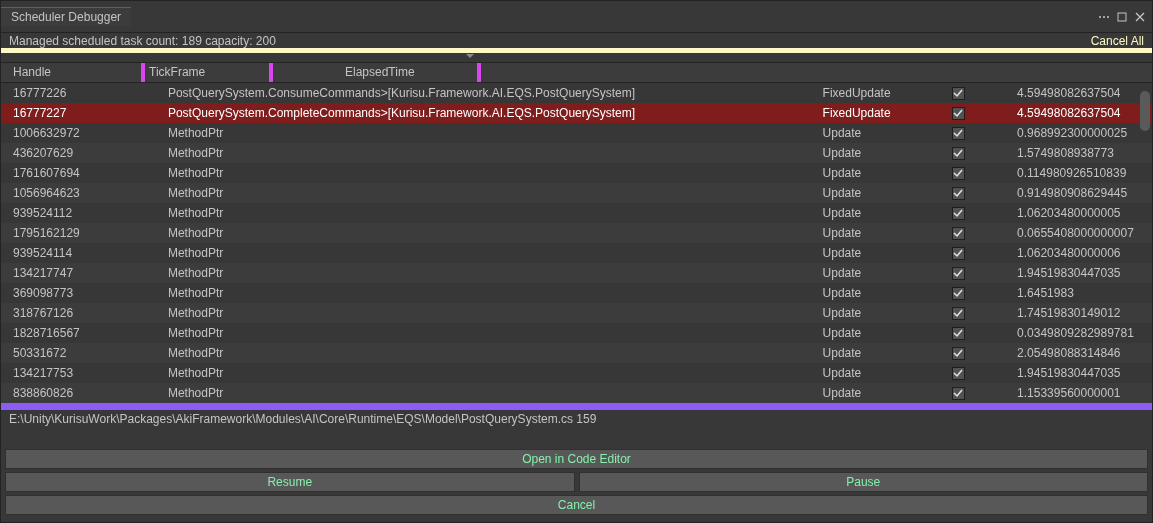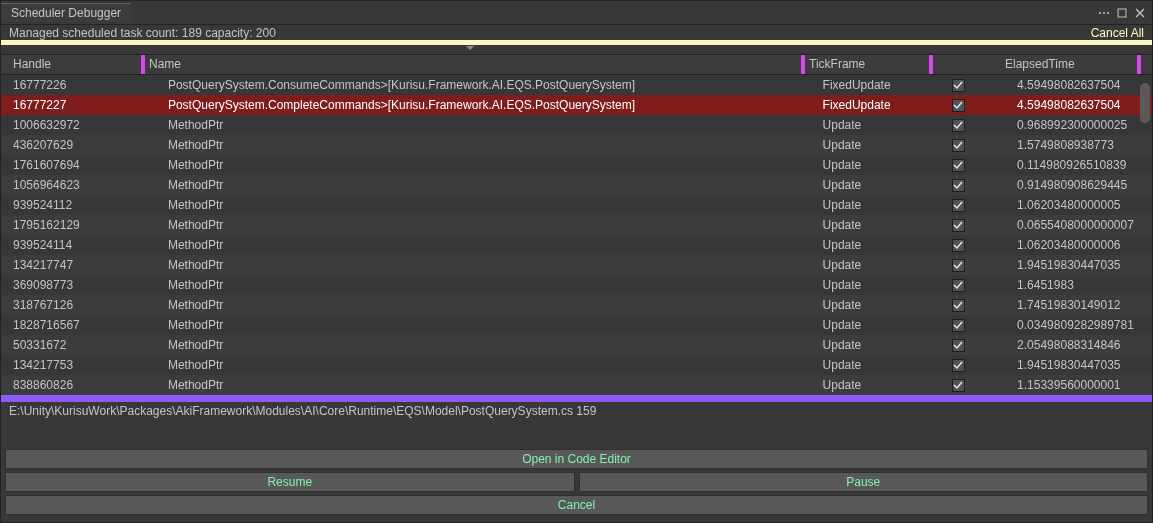--- a/index.html
+++ b/index.html
@@ -1,18 +1,18 @@
 <!DOCTYPE html>
 <html><head>
 <meta charset="utf-8">
 <style>
   * { box-sizing: border-box; margin: 0; padding: 0; font-family: "Segoe UI", Arial, sans-serif; font-size: 12px; }
   html, body { width: 1153px; height: 523px; background: #383838; color: #c4c4c4; overflow: hidden; }
   .window { width: 100%; height: 100%; display: flex; flex-direction: column; background: #383838; border: 1px solid #232323; }
-  .titlebar { display: flex; align-items: center; height: 24px; background: #383838; border-bottom: 1px solid #232323; }
+  .titlebar { display: flex; align-items: center; height: 32px; background: #383838; border-bottom: 1px solid #232323; }
   .tab { background: #3c3c3c; border-top: 1px solid #606060; padding: 2px 10px; color: #c4c4c4; }
   .title-spacer { flex: 1; }
   .title-icons { display: flex; align-items: center; gap: 6px; padding: 0 6px; }
   .title-icons svg { display: block; }
   .infobar { display: flex; align-items: flex-end; height: 20px; padding: 0 8px; border-bottom: 5px solid #fef9c3; }
   .infobar .info-left { flex: 1; }
   .cancel-all { color: #fef9c3; cursor: pointer; }
   .sorter { height: 10px; border-bottom: 1px solid #232323; position: relative; }
   .sorter-mark { position: absolute; left: 465px; top: 1px; width: 0; height: 0; border-left: 4px solid transparent; border-right: 4px solid transparent; border-top: 4px solid #8a8a8a; }
   .headers { display: flex; height: 20px; background: #3c3c3c; border-bottom: 1px solid #232323; padding-left: 8px; }
@@ -69,21 +69,20 @@
     <div class="info-left">Managed scheduled task count: 189 capacity: 200</div>
     <div class="cancel-all">Cancel All</div>
   </div>
 
   <div class="sorter">
     <div class="sorter-mark"></div>
   </div>
 
   <div class="headers">
     <div class="col col-handle">Handle</div>
-    <div class="col col-name">Name</div>
     <div class="col col-tick">TickFrame</div>
     <div class="col col-running">Running</div>
     <div class="col col-elapsed">ElapsedTime</div>
   </div>
 
   <div class="rows" id="rows">
     <div class="row dark">
         <div class="cell c-handle">16777226</div>
         <div class="cell c-name">PostQuerySystem.ConsumeCommands&gt;[Kurisu.Framework.AI.EQS.PostQuerySystem]</div>
         <div class="cell c-tick">FixedUpdate</div>

